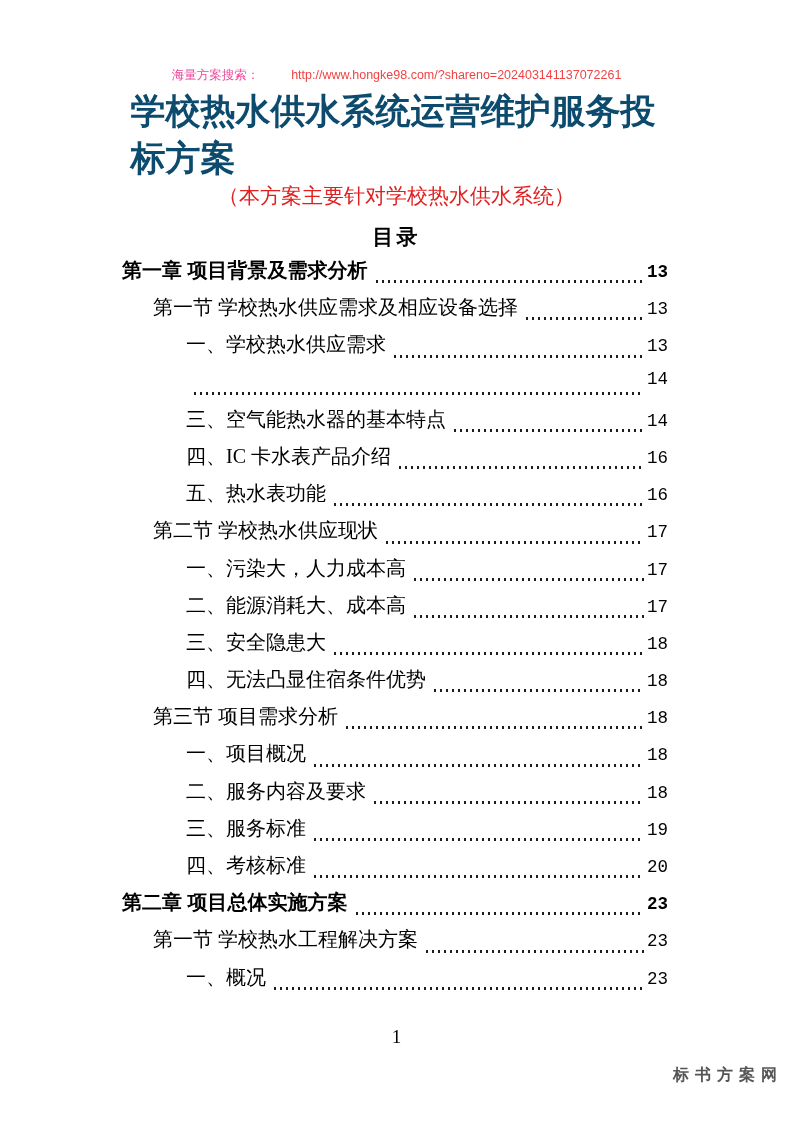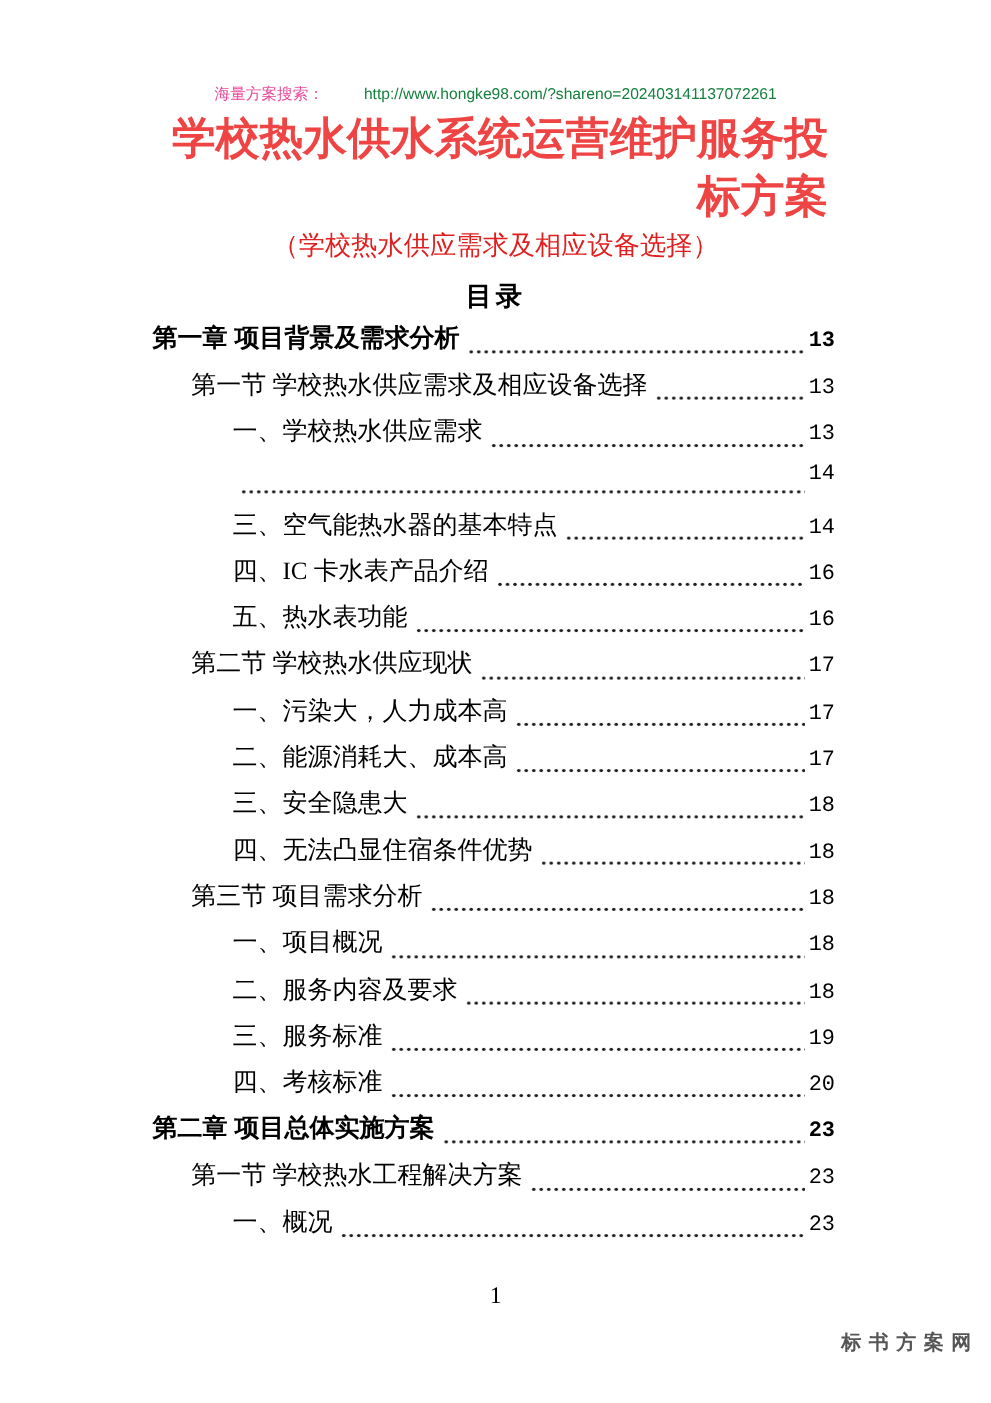--- a/index.html
+++ b/index.html
@@ -15,31 +15,31 @@
 
   
   .share-line {
     position: absolute; top: 66px; left: 0; width: 100%;
     text-align: center;
     font-family: "Liberation Sans", "DejaVu Sans", sans-serif;
     font-size: 12.5px; line-height: 18px;
     white-space: nowrap;
   }
   .share-label { color: #ec4899; }
-  .share-url   { color: #15803d; margin-left: 32px; }
+  .share-url   { color: #ef4444; margin-left: 32px; }
 
   
   .doc-title {
     position: absolute; top: 87px; left: 50%;
     width: 532px; margin-left: -266px;
     font-family: "Liberation Sans", "DejaVu Sans", sans-serif;
     font-size: 35px; line-height: 47px; font-weight: 700;
-    text-align: right; letter-spacing: 0px;
+    text-align: left; letter-spacing: 0px;
     word-break: break-all;
-    color: #ef4444;
+    color: #0c4a6e;
   }
 
   .doc-subtitle {
     position: absolute; top: 182px; left: 0; width: 100%;
     text-align: center;
     font-size: 21px; line-height: 28px;
     color: #e02020;
   }
 
   .toc-heading {
@@ -112,21 +112,21 @@
 <body>
 
 <div class="page">
 
   <div class="share-line">
     <span class="share-label">海量方案搜索：</span><span class="share-url">http://www.hongke98.com/?shareno=202403141137072261</span>
   </div>
 
   <div class="doc-title">学校热水供水系统运营维护服务投标方案</div>
 
-  <div class="doc-subtitle">（学校热水供应需求及相应设备选择）</div>
+  <div class="doc-subtitle">（本方案主要针对学校热水供水系统）</div>
 
   <div class="toc-heading">目录</div>
 
   <div class="toc">
       <div class="toc-row level-chapter">
       <span class="toc-label">第一章 项目背景及需求分析</span>
       <span class="toc-dots"></span>
       <span class="toc-page">13</span>
     </div>
       <div class="toc-row level-section">

